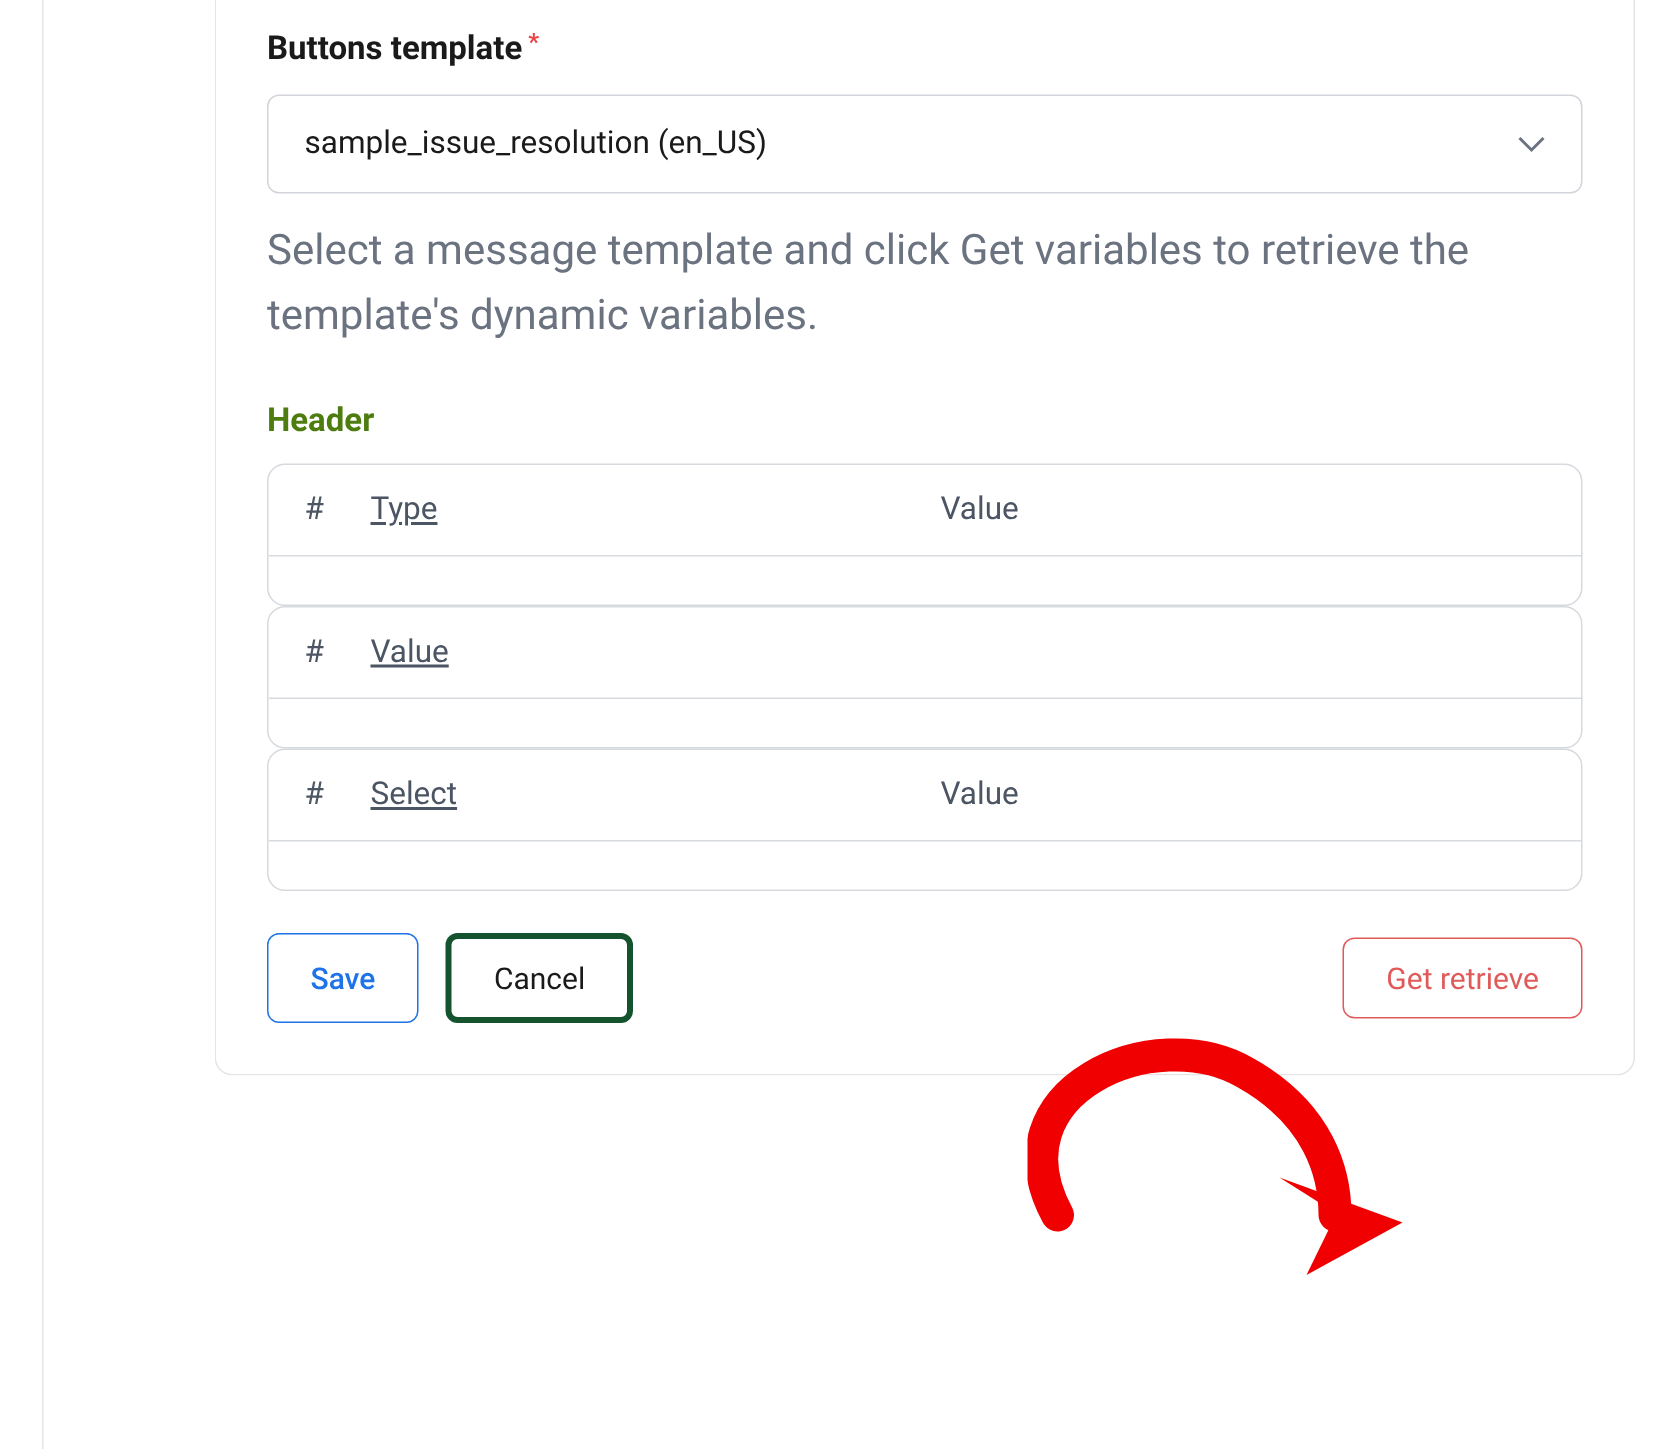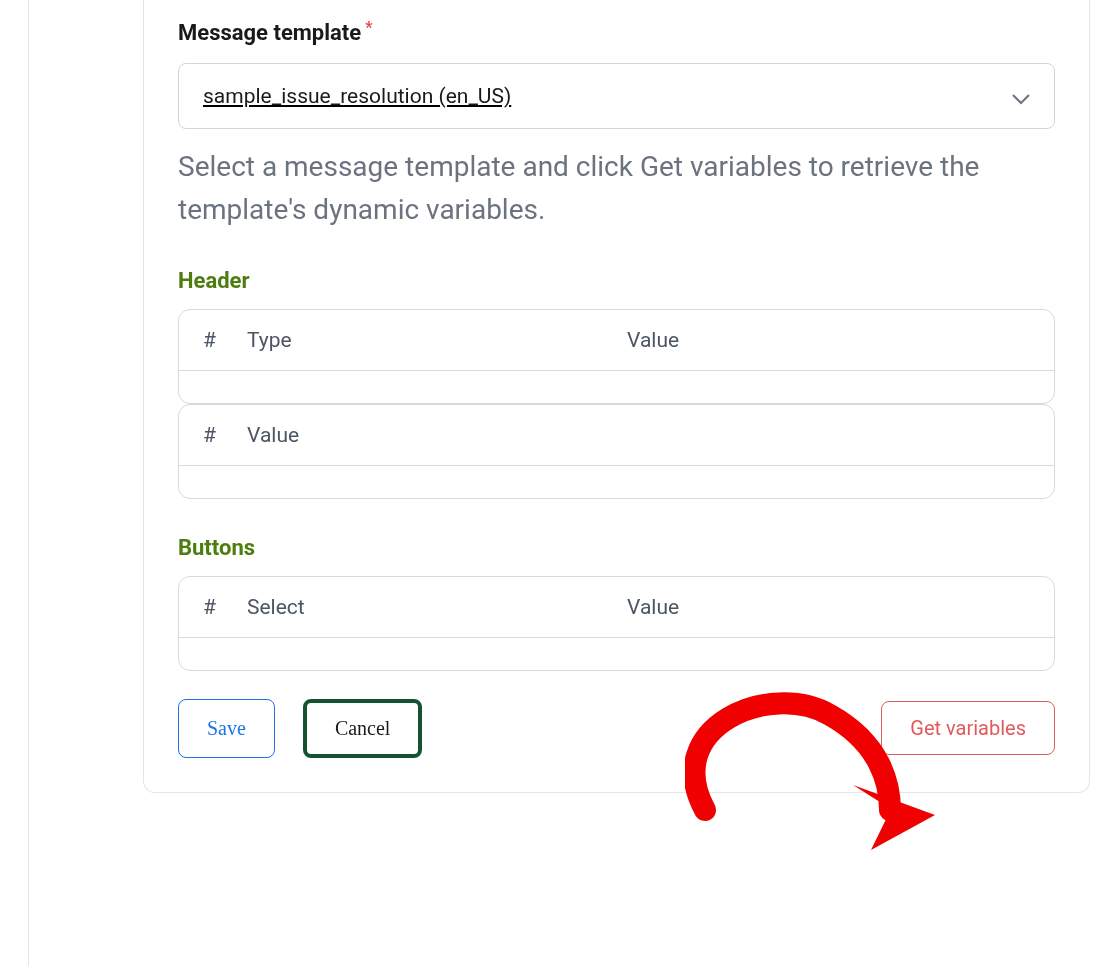--- a/index.html
+++ b/index.html
@@ -50,25 +50,24 @@
       font-size: 16px;
       margin-left: 4px;
       vertical-align: super;
       line-height: 1;
     }
     .select-wrapper {
       border: 1px solid #d1d5db;
       border-radius: 8px;
       padding: 20px 24px;
       display: flex;
-      align-items: flex-end;
+      align-items: center;
       justify-content: space-between;
       background: #ffffff;
       cursor: pointer;
-      text-decoration: underline;
     }
     .select-value {
       font-size: 21px;
       color: #1a1a1a;
     }
     .chevron-icon {
       width: 18px;
       height: 18px;
       display: flex;
       align-items: center;
@@ -111,37 +110,37 @@
     .table-body {
       height: 32px;
     }
     .col-hash {
       width: 44px;
       flex-shrink: 0;
     }
     .col-a {
       width: 380px;
       flex-shrink: 0;
+      text-decoration: underline;
     }
     .col-b {
       flex: 1;
     }
     .two-col .col-a {
       width: 60px;
     }
     .button-row {
       display: flex;
       align-items: center;
       justify-content: space-between;
       margin-top: 28px;
     }
     .button-group-left {
       display: flex;
-      gap: 28px;
-      font-family: Liberation Serif, serif;
+      gap: 18px;
     }
     .btn {
       padding: 14px 28px;
       font-size: 20px;
       border-radius: 8px;
       cursor: pointer;
       background: #ffffff;
       font-family: inherit;
     }
     .btn-save {
@@ -180,21 +179,21 @@
     }
   </style>
 </head>
 <body>
 
 <div class="outer-container">
   <div class="vertical-line"></div>
   <div class="panel">
 
     <div class="field-label">
-      <span>Message template</span>
+      <span>Buttons template</span>
       <span class="required-asterisk">*</span>
     </div>
 
     <div class="select-wrapper">
       <span class="select-value">sample_issue_resolution (en_US)</span>
       <span class="chevron-icon">
         <svg viewBox="0 0 18 11">
             <path d="M1 1 L9 9 L17 1"></path>
           </svg>
       </span>
@@ -213,36 +212,35 @@
     </div>
 
     <div class="table-wrapper">
       <div class="table-header two-col">
         <div class="col-hash">#</div>
         <div class="col-a">Value</div>
       </div>
       <div class="table-body"></div>
     </div>
 
-    <h3 class="section-heading">Buttons</h3>
     <div class="table-wrapper">
       <div class="table-header">
         <div class="col-hash">#</div>
         <div class="col-a">Select</div>
         <div class="col-b">Value</div>
       </div>
       <div class="table-body"></div>
     </div>
 
     <div class="button-row">
       <div class="button-group-left">
         <button class="btn btn-save">Save</button>
         <button class="btn btn-cancel">Cancel</button>
       </div>
-      <button class="btn btn-get">Get variables</button>
+      <button class="btn btn-get">Get retrieve</button>
     </div>
 
   </div>
 
   <div class="arrow-overlay">
     <svg viewBox="0 0 310 175">
       <path d="M 20 125 C -25 42, 85 -5, 145 30 C 195 58, 205 98, 205 125"></path>
       <polygon points="168,100 250,130 186,165 206,124"></polygon>
     </svg>
   </div>

